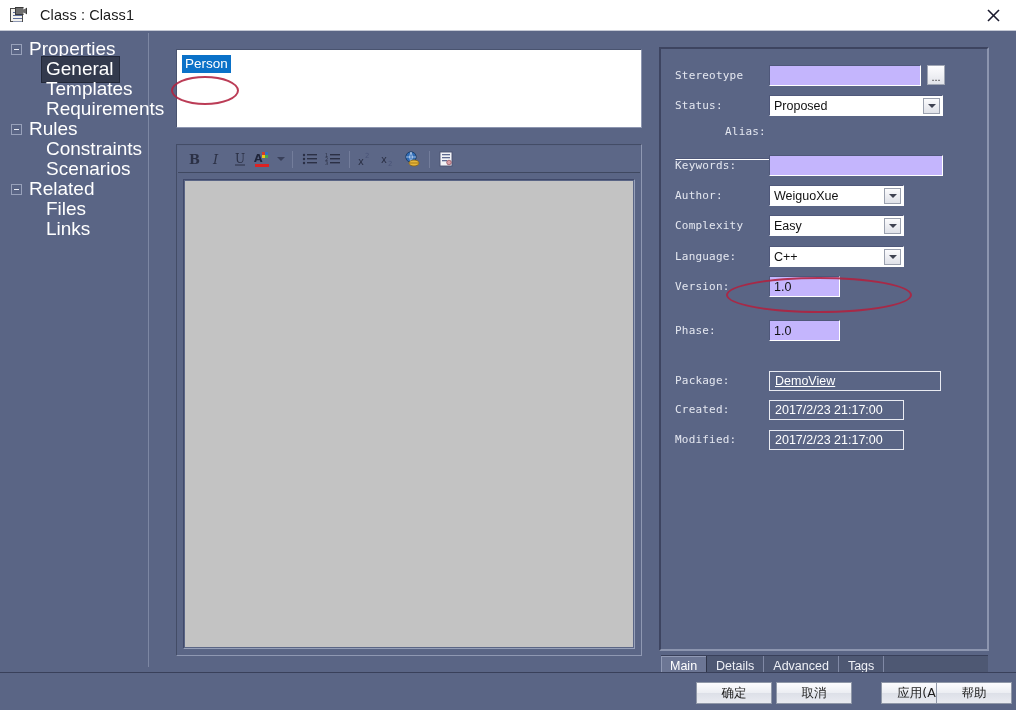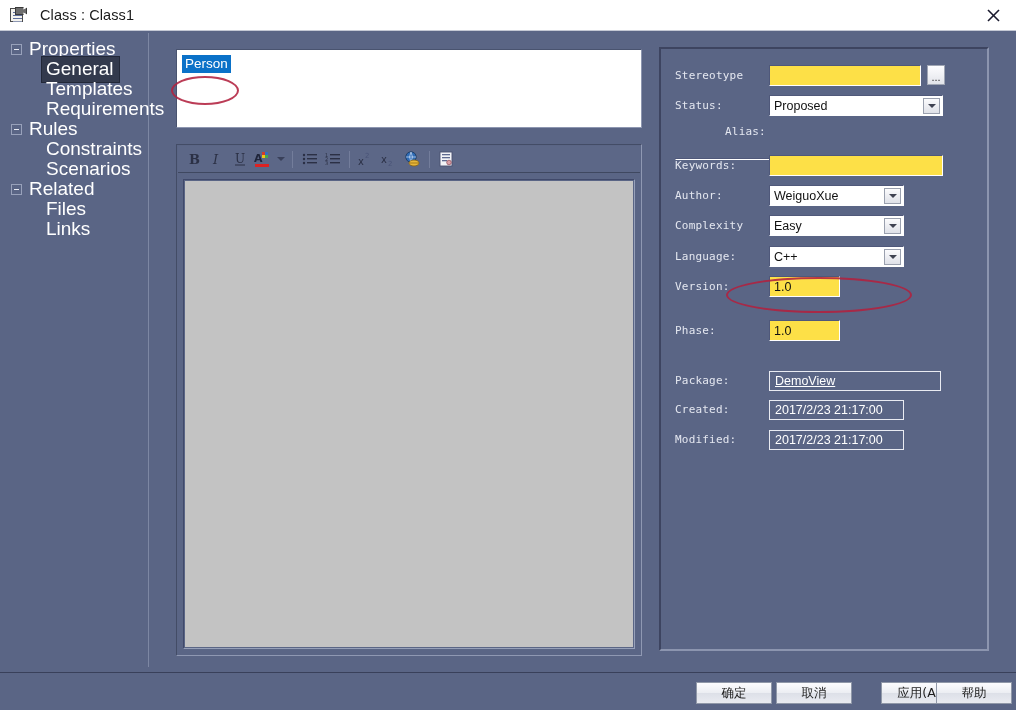--- a/index.html
+++ b/index.html
@@ -156,21 +156,21 @@
     display: flex; align-items: center; gap: 20px;
   }
   .flabel {
     width: 74px; flex: 0 0 auto;
     font-family: "DejaVu Sans Mono", "Liberation Mono", monospace;
     font-size: 11px; color: #e4e7f0; letter-spacing: .2px;
     white-space: nowrap;
   }
   .fctl { position: relative; height: 21px; }
   .ftext {
-    height: 21px; background: #fde047;
+    height: 21px; background: #c4b5fd;
     border: 1px solid #ffffff;
     border-top-color: #4f587a; border-left-color: #4f587a;
     font-size: 12.5px; color: #111111;
     display: flex; align-items: center; padding-left: 4px;
     cursor: text;
   }
   .fcombo {
     height: 21px; background: #ffffff;
     border: 1px solid #ffffff;
     border-top-color: #4f587a; border-left-color: #4f587a;
@@ -513,20 +513,26 @@
       <span class="flabel">Created:</span>
       <span class="freadonly" style="width:135px;">2017/2/23 21:17:00</span>
     </div>
 
     <div class="frow" style="top:380px;">
       <span class="flabel">Modified:</span>
       <span class="freadonly" style="width:135px;">2017/2/23 21:17:00</span>
     </div>
   </div>
 
+  <div id="prop-tabs">
+    <div class="ptab active">Main</div>
+    <div class="ptab">Details</div>
+    <div class="ptab">Advanced</div>
+    <div class="ptab">Tags</div>
+  </div>
 
   <div class="annot" id="annot-name"></div>
   <div class="annot" id="annot-lang"></div>
 
   <div id="watermark">
     <span class="wx">
       <span class="b1"></span>
         <span class="b2"></span>
       <span class="e e1"></span>
         <span class="e e2"></span>

